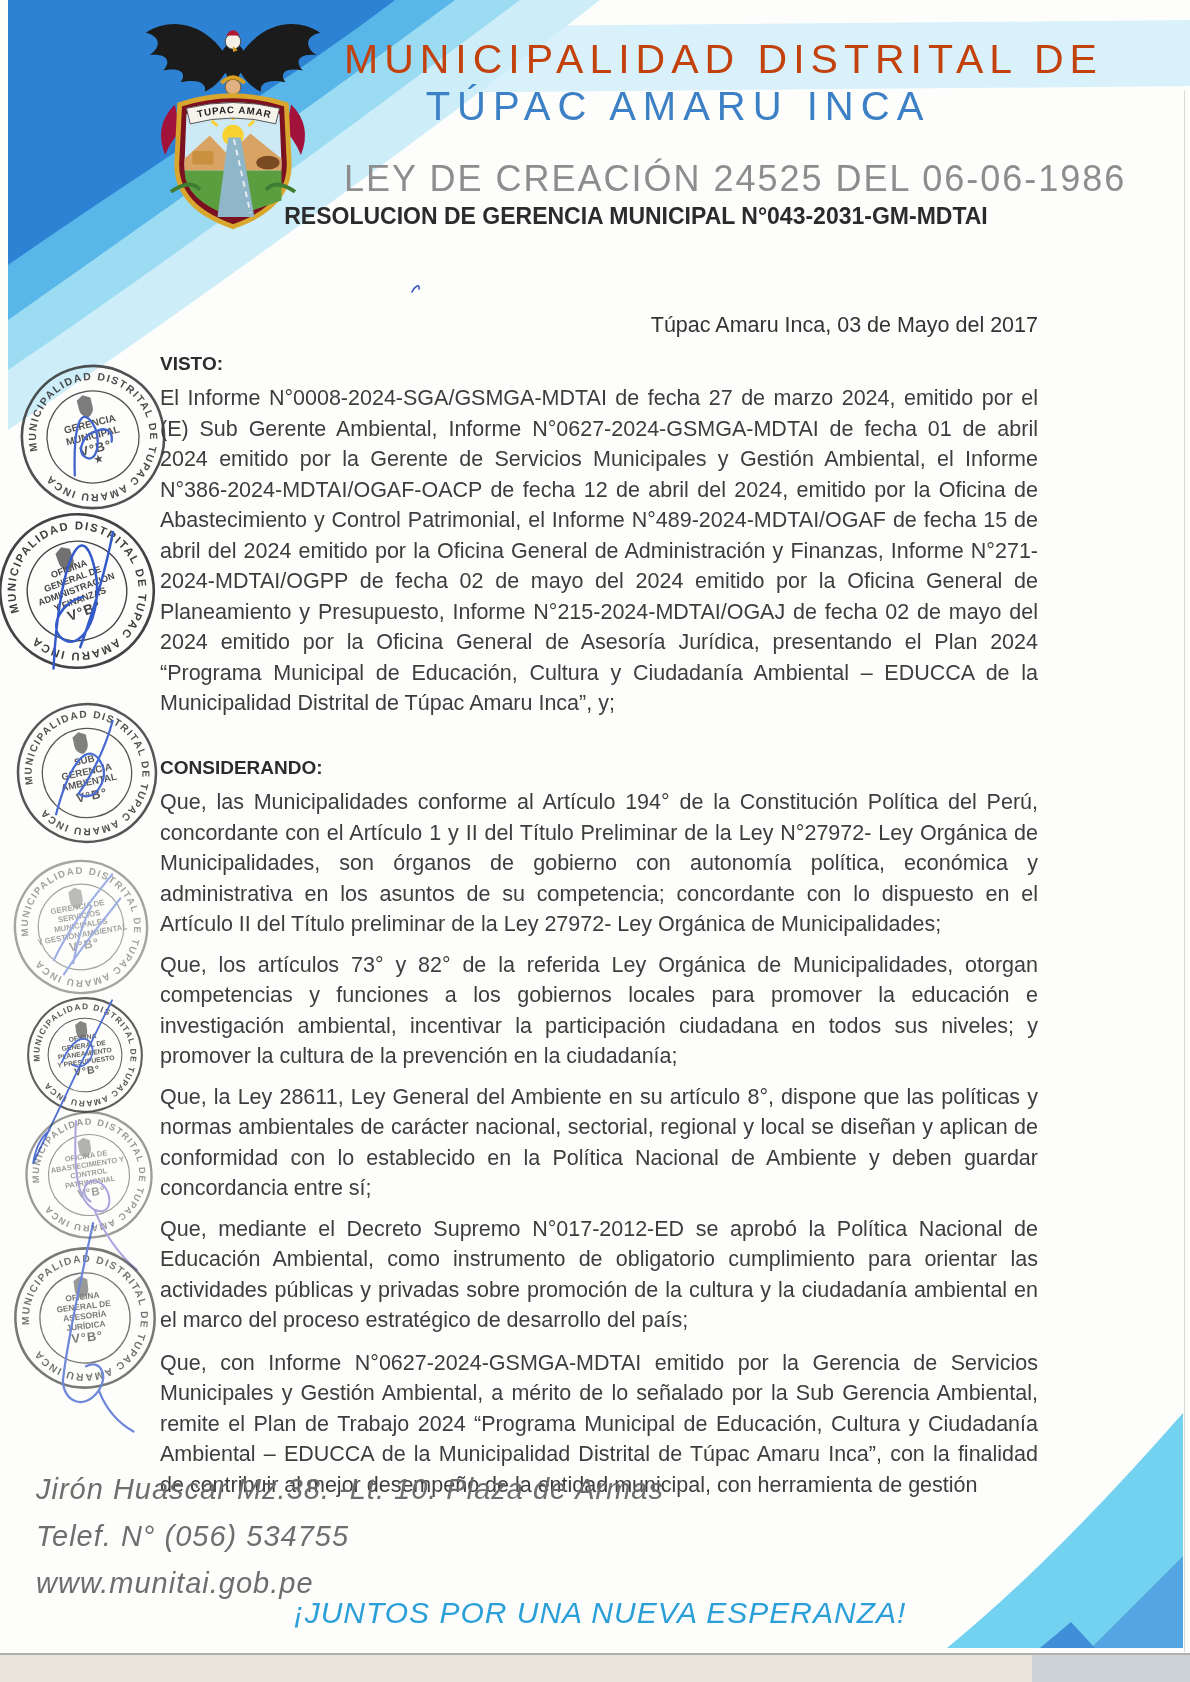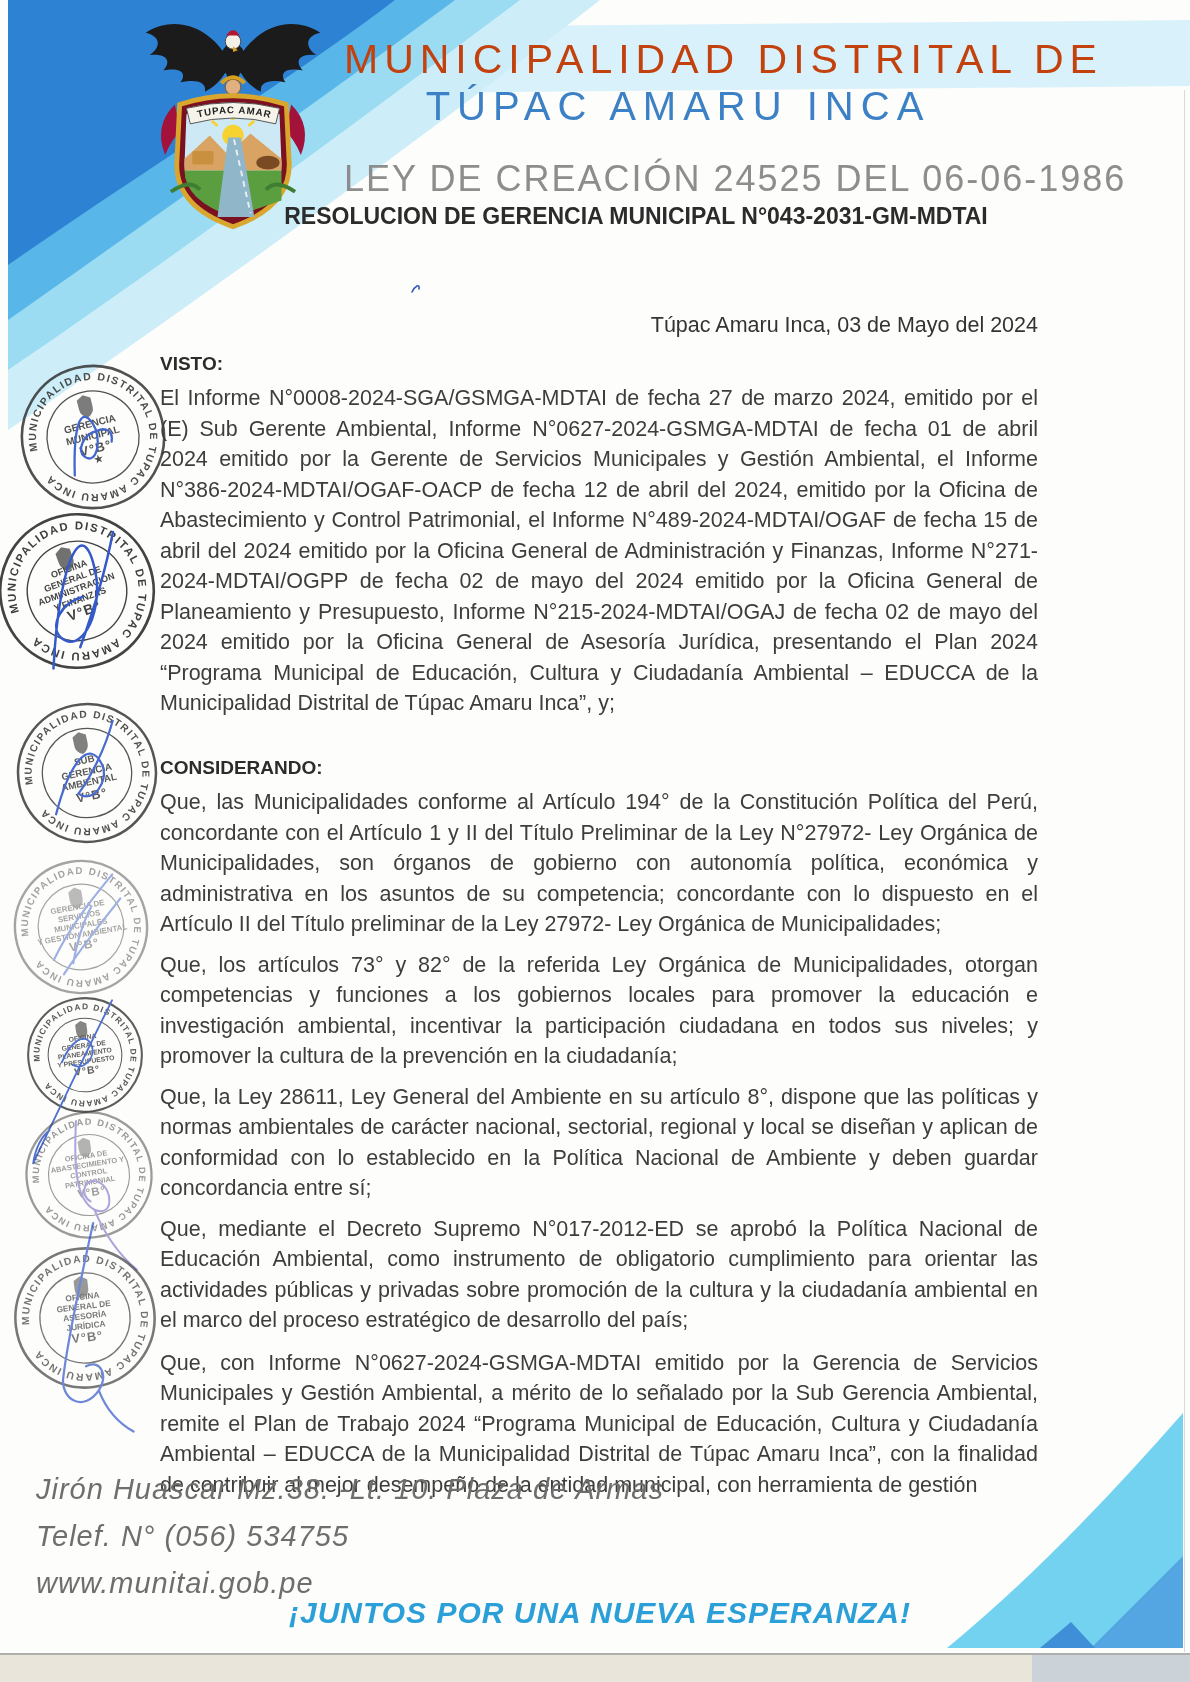--- a/index.html
+++ b/index.html
@@ -78,21 +78,21 @@
   .s6 { left:14px; top:1100px; transform:rotate(-9deg) scale(.88); opacity:.5; }
   .s7 { left:10px; top:1243px; transform:rotate(-7deg) scale(.98); opacity:.68; }
 
   
   .address-block {
     position:absolute; left:36px; top:1466px; z-index:3;
     font-style:italic; color:#6e6e6e; font-size:29px; line-height:47px; letter-spacing:1px;
   }
   .slogan {
     position:absolute; left:250px; top:1596px; width:700px; text-align:center; z-index:3;
-    font-style:italic; font-weight:bold; color:#2a9fd8; font-size:30px; letter-spacing:1px;
+    font-style:italic; font-weight:normal; color:#2a9fd8; font-size:30px; letter-spacing:1px;
   }
   .triangles { position:absolute; left:945px; top:1408px; z-index:2; }
 
   .scan-bottom-line { position:absolute; left:0; right:0; top:1653px; height:2px; background:#9b9b9b; opacity:.8; z-index:6; }
   .scan-bottom-strip { position:absolute; left:0; right:0; top:1655px; bottom:0; background:#e9e5da; z-index:6; }
   .scan-bottom-strip .right-part { position:absolute; right:0; top:0; bottom:0; width:158px; background:#ccd3d8; }
   .scan-right-edge { position:absolute; right:5px; top:90px; bottom:30px; width:1px; background:#c2c2c2; opacity:.6; z-index:6; }
 </style>
 </head>
 <body>
@@ -150,21 +150,21 @@
   <div class="org1">MUNICIPALIDAD DISTRITAL DE</div>
   <div class="org2">TÚPAC AMARU INCA</div>
   <div class="law">LEY DE CREACIÓN 24525 DEL 06-06-1986</div>
   <div class="resolution">RESOLUCION DE GERENCIA MUNICIPAL N°043-2031-GM-MDTAI</div>
 
   <svg class="ink-mark" width="16" height="16" viewBox="0 0 16 16">
     <path d="M2,12 C5,6 10,3 9,9" fill="none" stroke="#3a55c0" stroke-width="1.6" stroke-linecap="round"></path>
   </svg>
 
   <div class="body-col">
-    <div class="dateline">Túpac Amaru Inca, 03 de Mayo del 2024</div>
+    <div class="dateline">Túpac Amaru Inca, 03 de Mayo del 2017</div>
     <div class="head">VISTO:</div>
     <p class="para visto-text">El Informe N°0008-2024-SGA/GSMGA-MDTAI de fecha 27 de marzo 2024, emitido por el (E) Sub Gerente Ambiental, Informe N°0627-2024-GSMGA-MDTAI de fecha 01 de abril 2024 emitido por la Gerente de Servicios Municipales y Gestión Ambiental, el Informe N°386-2024-MDTAI/OGAF-OACP de fecha 12 de abril del 2024, emitido por la Oficina de Abastecimiento y Control Patrimonial, el Informe N°489-2024-MDTAI/OGAF de fecha 15 de abril del 2024 emitido por la Oficina General de Administración y Finanzas, Informe N°271-2024-MDTAI/OGPP de fecha 02 de mayo del 2024 emitido por la Oficina General de Planeamiento y Presupuesto, Informe N°215-2024-MDTAI/OGAJ de fecha 02 de mayo del 2024 emitido por la Oficina General de Asesoría Jurídica, presentando el Plan 2024 “Programa Municipal de Educación, Cultura y Ciudadanía Ambiental – EDUCCA de la Municipalidad Distrital de Túpac Amaru Inca”, y;</p>
     <div class="head considerando-gap">CONSIDERANDO:</div>
     <p class="para">Que, las Municipalidades conforme al Artículo 194° de la Constitución Política del Perú, concordante con el Artículo 1 y II del Título Preliminar de la Ley N°27972- Ley Orgánica de Municipalidades, son órganos de gobierno con autonomía política, económica y administrativa en los asuntos de su competencia; concordante con lo dispuesto en el Artículo II del Título preliminar de la Ley 27972- Ley Orgánica de Municipalidades;</p>
     <p class="para">Que, los artículos 73° y 82° de la referida Ley Orgánica de Municipalidades, otorgan competencias y funciones a los gobiernos locales para promover la educación e investigación ambiental, incentivar la participación ciudadana en todos sus niveles; y promover la cultura de la prevención en la ciudadanía;</p>
     <p class="para">Que, la Ley 28611, Ley General del Ambiente en su artículo 8°, dispone que las políticas y normas ambientales de carácter nacional, sectorial, regional y local se diseñan y aplican de conformidad con lo establecido en la Política Nacional de Ambiente y deben guardar concordancia entre sí;</p>
     <p class="para">Que, mediante el Decreto Supremo N°017-2012-ED se aprobó la Política Nacional de Educación Ambiental, como instrumento de obligatorio cumplimiento para orientar las actividades públicas y privadas sobre promoción de la cultura y la ciudadanía ambiental en el marco del proceso estratégico de desarrollo del país;</p>
     <p class="para last-para">Que, con Informe N°0627-2024-GSMGA-MDTAI emitido por la Gerencia de Servicios Municipales y Gestión Ambiental, a mérito de lo señalado por la Sub Gerencia Ambiental, remite el Plan de Trabajo 2024 “Programa Municipal de Educación, Cultura y Ciudadanía Ambiental – EDUCCA de la Municipalidad Distrital de Túpac Amaru Inca”, con la finalidad de contribuir al mejor desempeño de la entidad municipal, con herramienta de gestión</p>
   </div>
 

